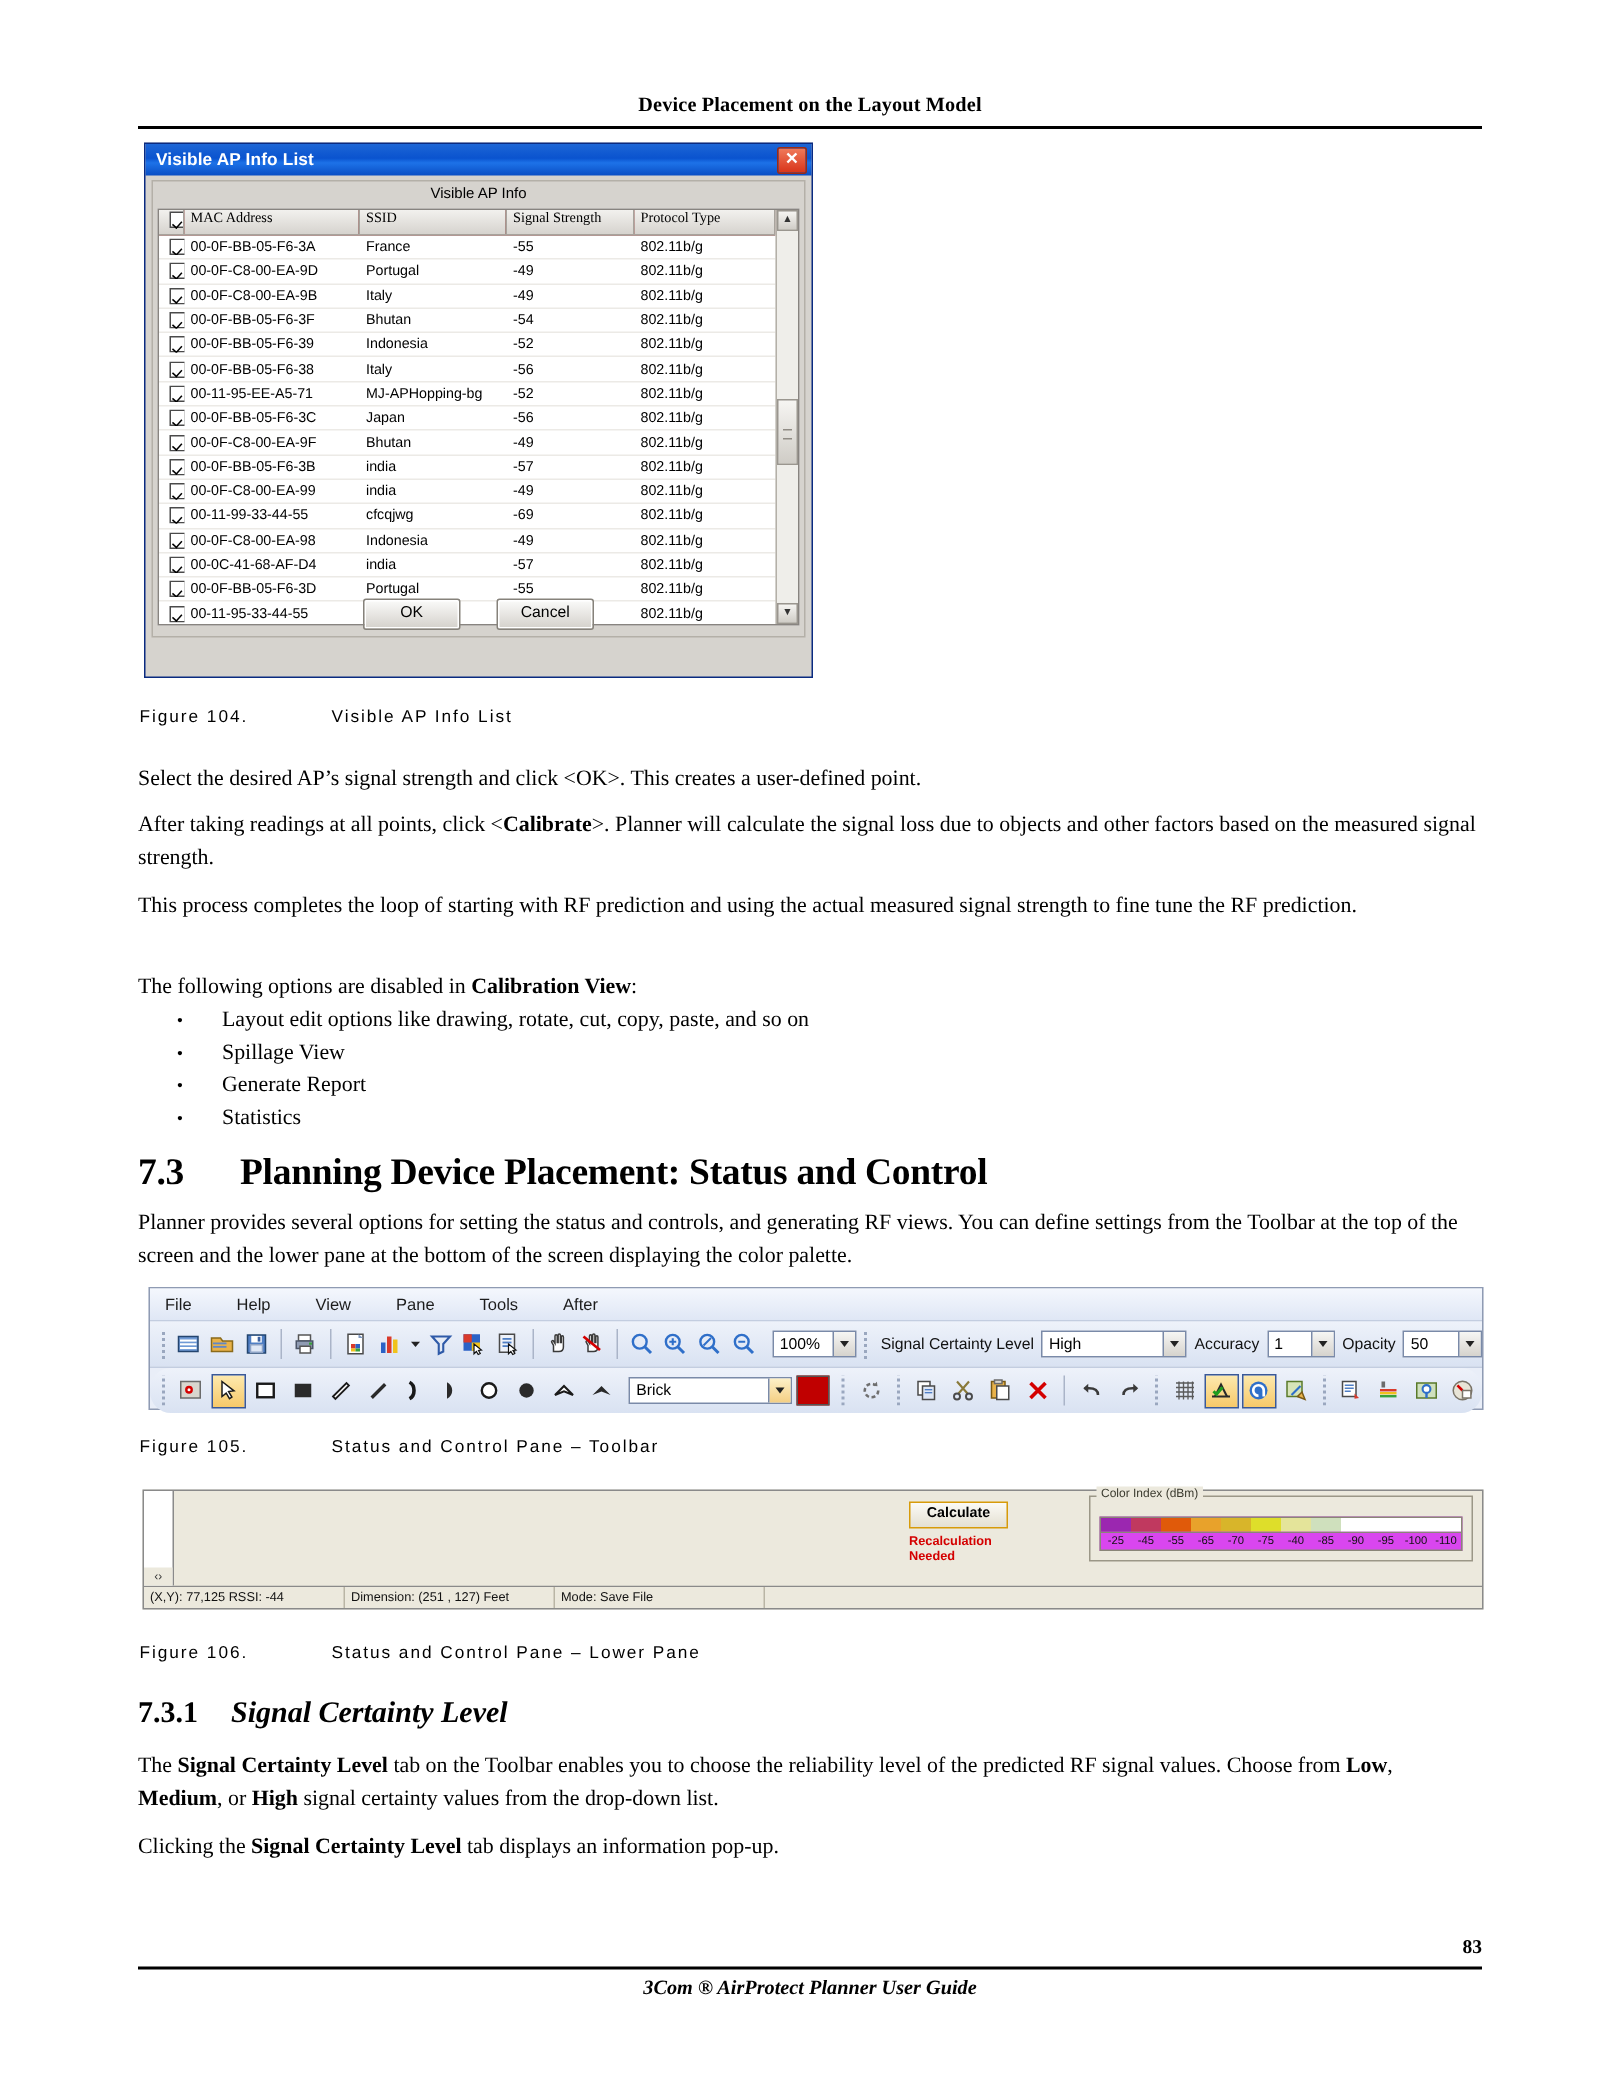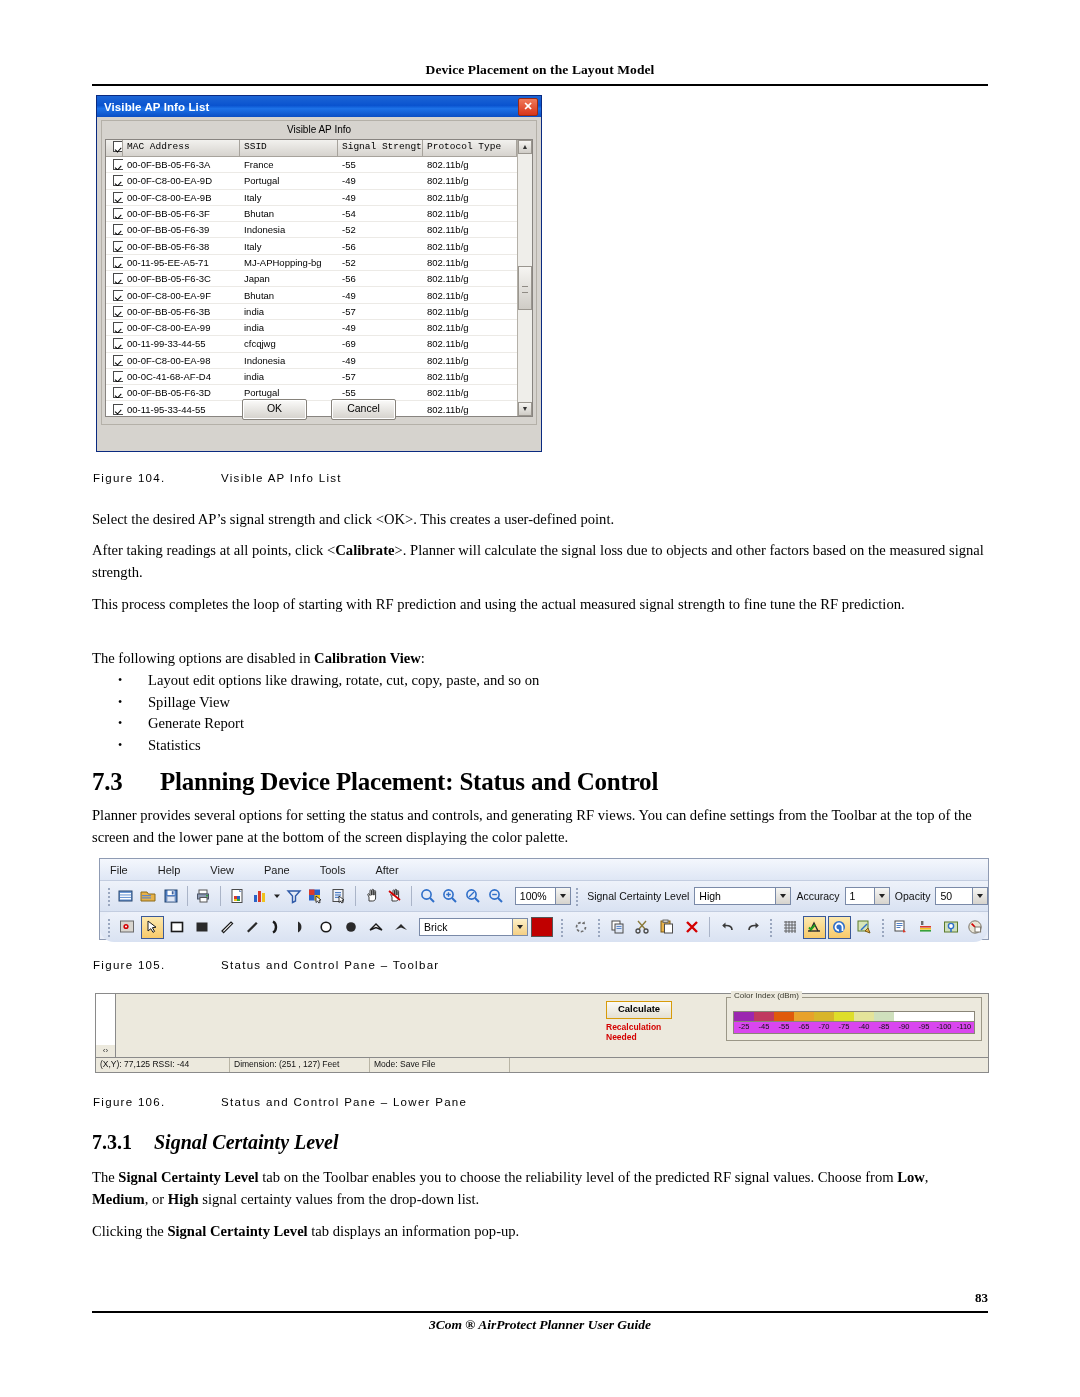--- a/index.html
+++ b/index.html
@@ -78,21 +78,21 @@
     height: 278px;
     box-sizing: border-box;
     display: flex;
     overflow: hidden;
   }
   .lv-main { flex: 1; min-width: 0; }
   .lv-head {
     display: flex; height: 16px;
     background: #7f1d1d;
     border-bottom: 1px solid #a7a39c;
-    font-family: Liberation Mono, monospace;
+    font-family: Liberation Serif, serif;
     font-size: 9.5px;
   }
   .lv-head > div {
     border-right: 1px solid #a7a39c;
     box-sizing: border-box;
     padding: 1px 0 0 4px;
     background: linear-gradient(to bottom,#f2f1ee,#d6d3ce);
     overflow: hidden; white-space: nowrap;
   }
   .c-chk { width: 17px; padding-left: 3px !important; }

